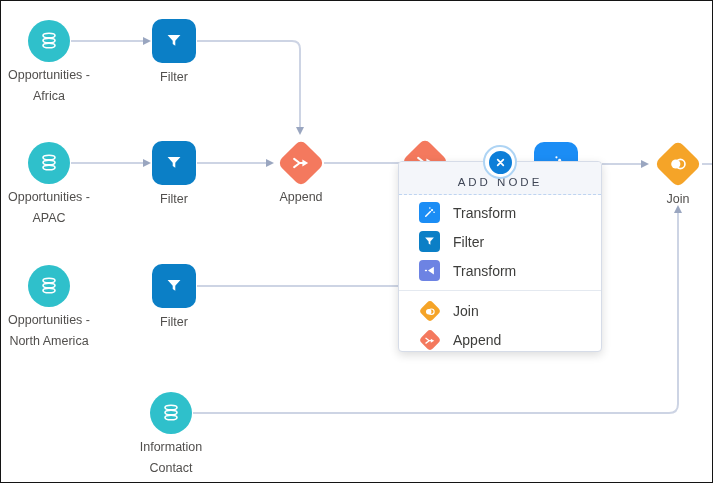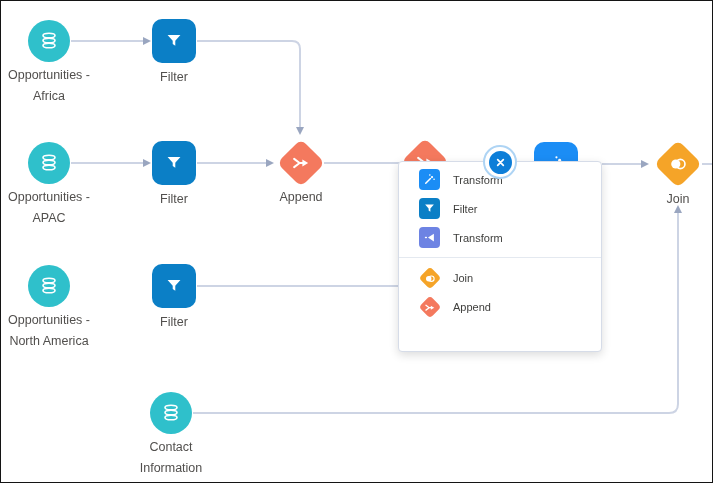--- a/index.html
+++ b/index.html
@@ -35,21 +35,21 @@
   .menu{list-style:none;margin:0;padding:3px 0;}
   .menu li{display:flex;align-items:center;gap:13px;padding:4px 0 4px 20px;cursor:pointer;}
   .mi{width:21px;height:21px;border-radius:4px;display:flex;align-items:center;justify-content:center;flex-shrink:0;}
   .mi-dm{width:16px;height:16px;border-radius:4px;transform:rotate(45deg);margin:2.5px;}
   .mi-dm svg{transform:rotate(-45deg);}
   .mi-transform{background:#1b8df5;}
   .mi-filter{background:#0b7fc6;}
   .mi-aggregate{background:#6d83e3;}
   .mi-join{background:#f5a428;}
   .mi-append{background:#f4795e;}
-  .menu-label{font-size:11px;color:#3e3e3c;}
+  .menu-label{font-size:14px;color:#3e3e3c;}
   .menu-divider{height:1px;background:#e4e9f0;margin:2px 0;}
 </style>
 </head>
 <body>
 
 <div class="screen">
 
   <svg class="edges" width="713" height="483" viewBox="0 0 713 483">
     <g stroke="#cdd4e4" stroke-width="2" fill="none">
       <path d="M70 40H142"></path>
@@ -170,22 +170,22 @@
   <div class="node circle teal" style="left:149px;top:391px">
     <svg width="24" height="24" viewBox="0 0 24 24">
       <g fill="none" stroke="#fff" stroke-width="1.6">
         <ellipse cx="12" cy="6.5" rx="6" ry="2.3"></ellipse>
           <ellipse cx="12" cy="11.5" rx="6" ry="2.3"></ellipse>
           <ellipse cx="12" cy="16.5" rx="6" ry="2.3"></ellipse>
       </g>
     </svg>
   </div>
   <div class="nlabel" style="left:100px;top:436px">
-    <div>Contact</div>
-      <div>Information</div>
+    <div>Information</div>
+      <div>Contact</div>
   </div>
 
   <div class="node diamond amber" style="left:660px;top:146px">
     <svg width="22" height="22" viewBox="0 0 24 24">
       <circle cx="9.6" cy="12" r="5" fill="#fff"></circle>
       <circle cx="14.6" cy="12" r="5" fill="none" stroke="#fff" stroke-width="1.8"></circle>
     </svg>
   </div>
   <div class="nlabel" style="left:607px;top:188px">
     <div>Join</div>
@@ -193,20 +193,21 @@
 
   <div class="popup">
     <button class="close-btn">
       <span class="close-inner">
         <svg width="15" height="15" viewBox="0 0 24 24">
           <path d="M7.5 7.5l9 9M16.5 7.5l-9 9" stroke="#fff" stroke-width="2.8" stroke-linecap="round"></path>
         </svg>
       </span>
     </button>
 
+    <div class="popup-header">ADD NODE</div>
 
     <ul class="menu">
       <li>
         <span class="mi mi-transform">
           <svg width="15" height="15" viewBox="0 0 24 24">
             <line x1="6" y1="18" x2="13.5" y2="10.5" stroke="#fff" stroke-width="2.4" stroke-linecap="round"></line>
             <circle cx="16" cy="8" r="1.8" fill="#fff"></circle>
               <circle cx="19.3" cy="11.5" r="1.3" fill="#fff"></circle>
               <circle cx="12.5" cy="4.7" r="1.3" fill="#fff"></circle>
           </svg>

